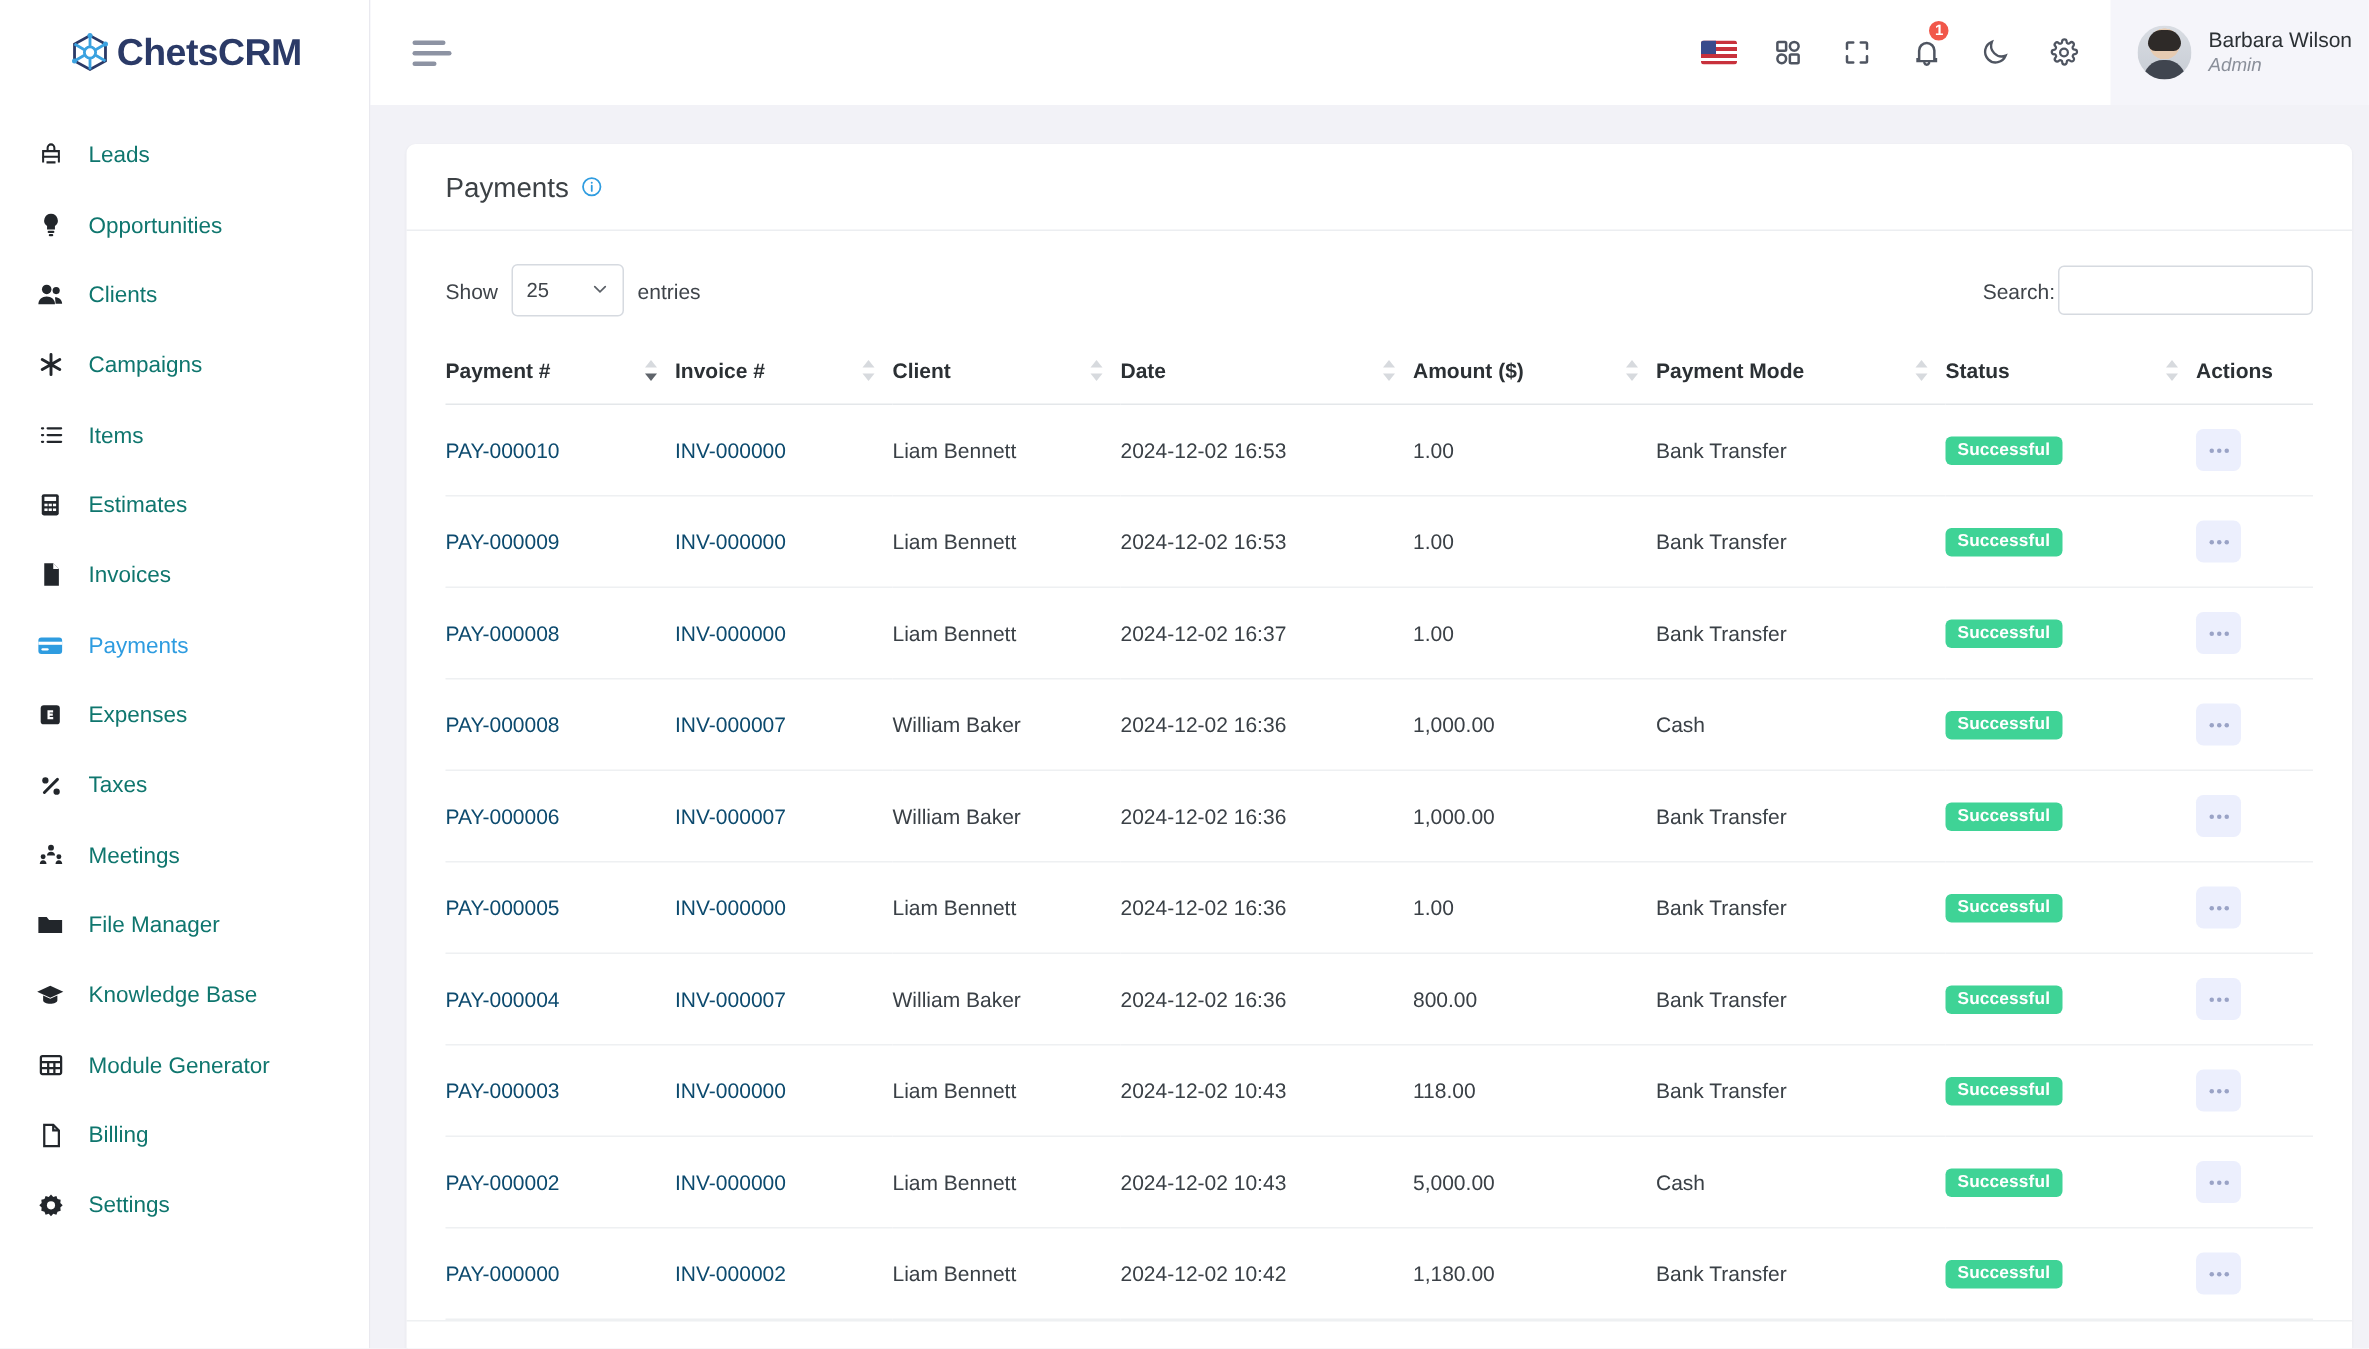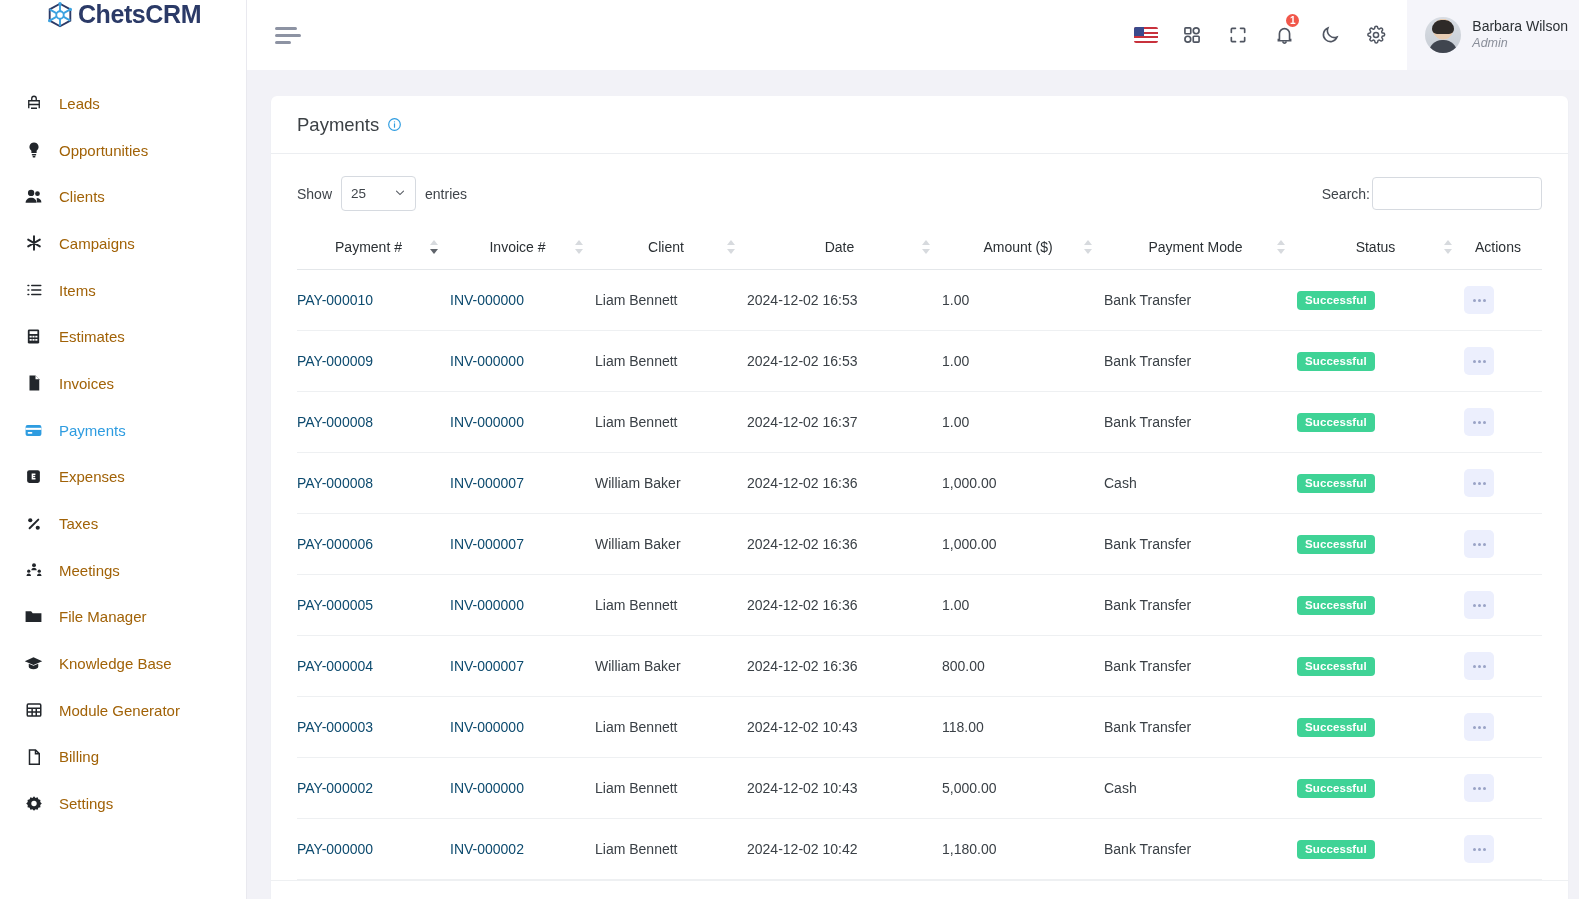--- a/index.html
+++ b/index.html
@@ -14,21 +14,21 @@
   
   .sidebar {
     width: 247px; height: 899px;
     background: #ffffff;
     border-right: 1px solid #e9e9ef;
     flex: 0 0 247px;
     display: flex; flex-direction: column;
   }
   .brand {
     height: 70px;
-    display: flex; justify-content: center;
+    display: flex; align-items: center; justify-content: center;
     gap: 2px;
   }
   .brand-mark { width: 30px; height: 30px; margin-right: 1px; flex: 0 0 30px; }
   .brand-text {
     font-size: 25px; font-weight: 700; letter-spacing: -0.4px;
     color: #2b3a67;
   }
   .nav { padding-top: 10px; }
   .nav-item {
     display: flex; align-items: center;
@@ -36,21 +36,21 @@
     padding-left: 24px;
     gap: 16px;
     cursor: pointer;
     color: #353b42;
   }
   .nav-item .ni {
     width: 19px; height: 19px; flex: 0 0 19px;
     display: flex; align-items: center; justify-content: center;
     color: #22262b;
   }
-  .nav-item .nl { font-size: 15px; color: #a16207; }
+  .nav-item .nl { font-size: 15px; color: #0f766e; }
   .nav-item.active .nl { color: #2e9ce0; }
   .nav-item.active .ni { color: #2e9ce0; }
 
   
   .main { flex: 1; height: 899px; display: flex; flex-direction: column; background: #f2f2f7; }
   .topbar {
     height: 70px; background: #ffffff;
     display: flex; align-items: center;
     flex: 0 0 70px;
   }
@@ -126,21 +126,21 @@
   .select-box .chev { position: absolute; right: 8px; top: 50%; transform: translateY(-50%); color:#5b6067;}
   .search-wrap { margin-left: auto; display: flex; align-items: center; gap: 2px; font-size: 14px; color: #3f444a; }
   .search-input {
     width: 170px; height: 33px; border: 1px solid #d6dae0; border-radius: 4px;
     padding: 0 9px; font-size: 13.5px; color: #3f444a; outline: none;
     font-family: "Liberation Sans", sans-serif; background:#fff;
   }
 
   table.dt { width: 100%; border-collapse: collapse; table-layout: fixed; }
   table.dt thead th {
-    text-align: center; font-size: 14px; font-weight: 400; color: #2b3034;
+    text-align: left; font-size: 14px; font-weight: 700; color: #2b3034;
     padding: 14px 10px 14px 0;
     border-bottom: 1px solid #e4e7ea;
     position: relative;
     cursor: pointer;
   }
   table.dt thead th .sorter {
     position: absolute; right: 12px; top: 50%; transform: translateY(-50%);
     width: 8px; height: 16px;
   }
   table.dt thead th .sorter .up,

